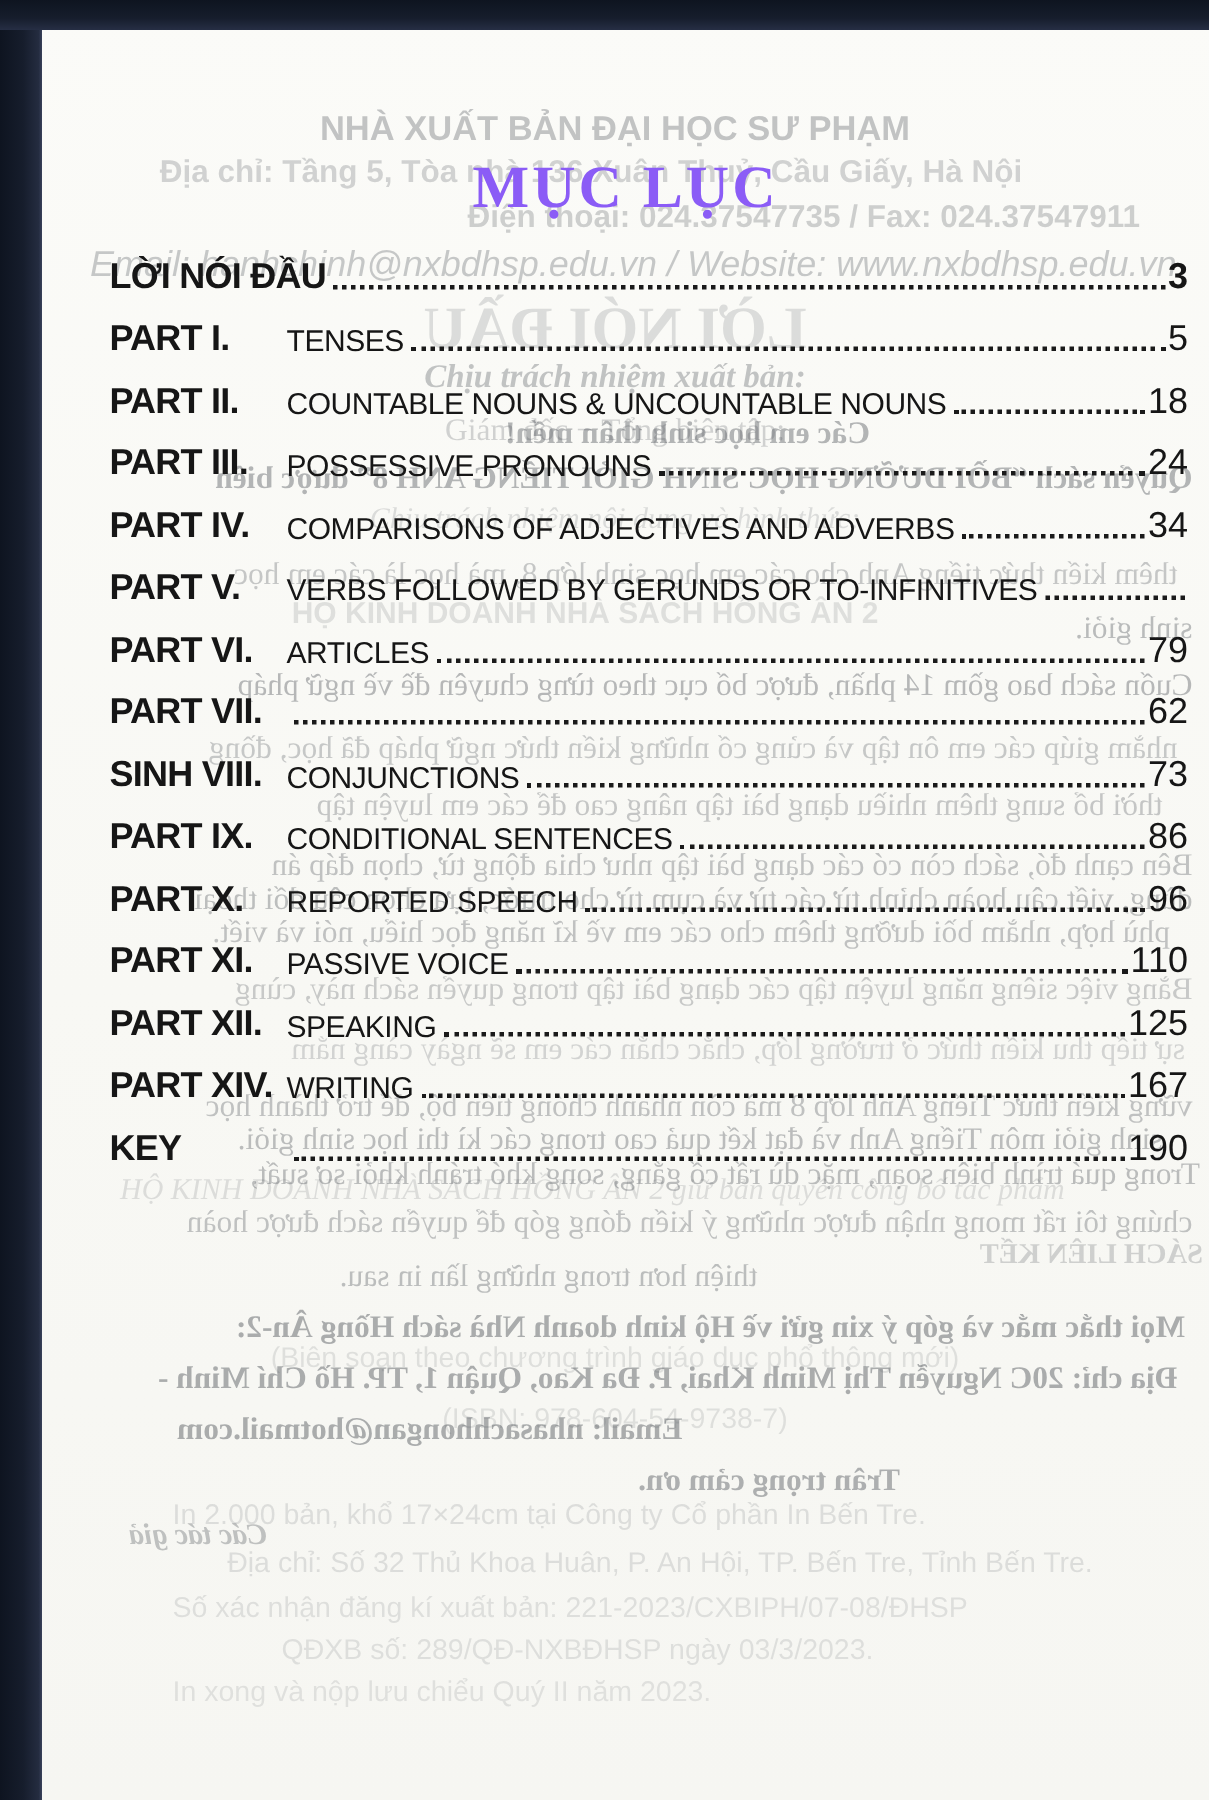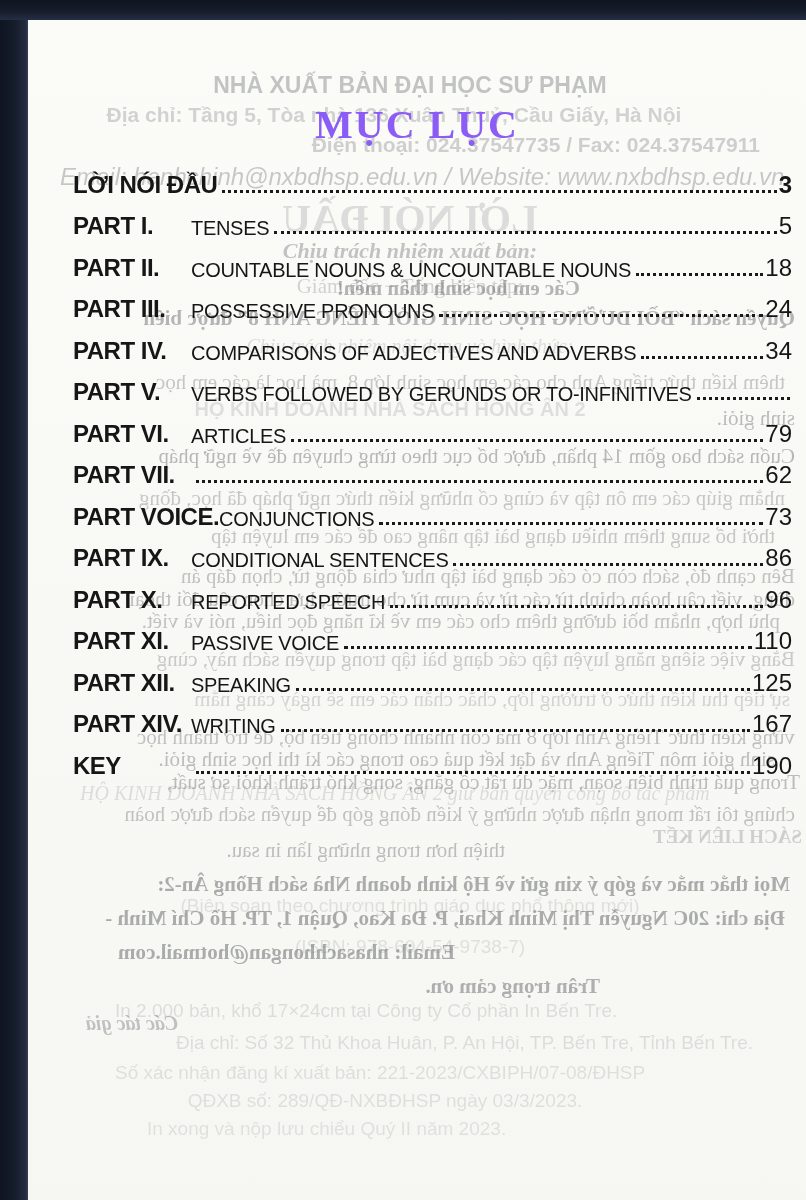--- a/index.html
+++ b/index.html
@@ -101,24 +101,24 @@
     <div class="ghost-line serif b mir" style="top: 826px; left: 690px; width: 112px; font-size: 19px; opacity: 0.22; text-align: left;">SÁCH LIÊN KẾT</div>
     <div class="ghost-line serif mir" style="top: 838px; left: 215px; width: 290px; font-size: 21px; opacity: 0.32; text-align: left;">thiện hơn trong những lần in sau.</div>
     <div class="ghost-line serif b mir" style="top: 872px; left: 100px; width: 690px; font-size: 21px; opacity: 0.42; text-align: left;">Mọi thắc mắc và góp ý xin gửi về Hộ kinh doanh Nhà sách Hồng Ân-2:</div>
     <div class="ghost-line sans" style="top: 895px; left: 60px; width: 700px; font-size: 19px; opacity: 0.13; text-align: center;">(Biên soạn theo chương trình giáo dục phổ thông mới)</div>
     <div class="ghost-line serif b mir" style="top: 906px; left: 55px; width: 730px; font-size: 21px; opacity: 0.42; text-align: left;">Địa chỉ: 20C Nguyễn Thị Minh Khai, P. Đa Kao, Quận 1, TP. Hồ Chí Minh -</div>
     <div class="ghost-line sans" style="top: 936px; left: 60px; width: 700px; font-size: 19px; opacity: 0.13; text-align: center;">(ISBN: 978-604-54-9738-7)</div>
     <div class="ghost-line serif b mir" style="top: 940px; left: 55px; width: 400px; font-size: 21px; opacity: 0.42; text-align: left;">Email: nhasachhongan@hotmail.com</div>
     <div class="ghost-line serif b mir" style="top: 974px; left: 415px; width: 185px; font-size: 21px; opacity: 0.4; text-align: left;">Trân trọng cảm ơn.</div>
     <div class="ghost-line sans" style="top: 1000px; left: 115px; width: 620px; font-size: 19px; opacity: 0.14; text-align: left;">In 2.000 bản, khổ 17×24cm tại Công ty Cổ phần In Bến Tre.</div>
     <div class="ghost-line serif b i mir" style="top: 1012px; left: 48px; width: 130px; font-size: 20px; opacity: 0.3; text-align: left;">Các tác giả</div>
-    <div class="ghost-line sans" style="top: 1032px; left: 103px; width: 650px; font-size: 19px; opacity: 0.14; text-align: right;">Địa chỉ: Số 32 Thủ Khoa Huân, P. An Hội, TP. Bến Tre, Tỉnh Bến Tre.</div>
+    <div class="ghost-line sans" style="top: 1032px; left: 115px; width: 650px; font-size: 19px; opacity: 0.14; text-align: center;">Địa chỉ: Số 32 Thủ Khoa Huân, P. An Hội, TP. Bến Tre, Tỉnh Bến Tre.</div>
     <div class="ghost-line sans" style="top: 1062px; left: 115px; width: 630px; font-size: 19px; opacity: 0.13; text-align: left;">Số xác nhận đăng kí xuất bản: 221-2023/CXBIPH/07-08/ĐHSP</div>
     <div class="ghost-line sans" style="top: 1090px; left: 115px; width: 540px; font-size: 19px; opacity: 0.13; text-align: center;">QĐXB số: 289/QĐ-NXBĐHSP ngày 03/3/2023.</div>
-    <div class="ghost-line sans" style="top: 1118px; left: 115px; width: 500px; font-size: 19px; opacity: 0.12; text-align: left; margin-left: 32px;">In xong và nộp lưu chiểu Quý II năm 2023.</div>
+    <div class="ghost-line sans" style="top: 1118px; left: 115px; width: 500px; font-size: 19px; opacity: 0.12; text-align: left;">In xong và nộp lưu chiểu Quý II năm 2023.</div>
   </div>
 
 <h1 id="page-title">MỤC LỤC</h1>
 
 <div id="toc">
     <div class="toc-row bold-row">
     <span class="toc-label">LỜI NÓI ĐẦU</span>
     <span class="toc-title"></span>
     <span class="toc-leader"></span>
     <span class="toc-num">3</span>
@@ -158,21 +158,21 @@
     <span class="toc-title">ARTICLES</span>
     <span class="toc-leader"></span>
     <span class="toc-num">79</span>
   </div>
     <div class="toc-row">
     <span class="toc-label">PART VII.</span>
     <span class="toc-leader"></span>
     <span class="toc-num">62</span>
   </div>
     <div class="toc-row">
-    <span class="toc-label">PART VOICE.</span>
+    <span class="toc-label">SINH VIII.</span>
     <span class="toc-title">CONJUNCTIONS</span>
     <span class="toc-leader"></span>
     <span class="toc-num">73</span>
   </div>
     <div class="toc-row">
     <span class="toc-label">PART IX.</span>
     <span class="toc-title">CONDITIONAL SENTENCES</span>
     <span class="toc-leader"></span>
     <span class="toc-num">86</span>
   </div>

